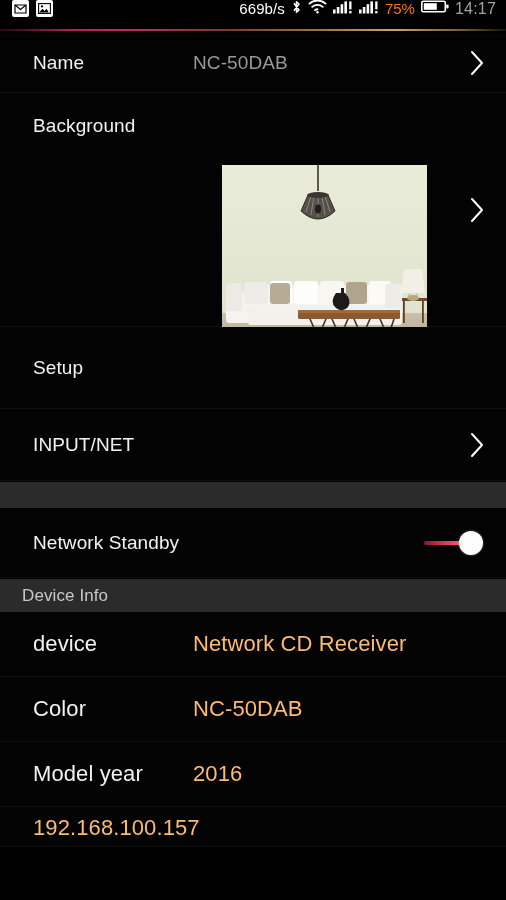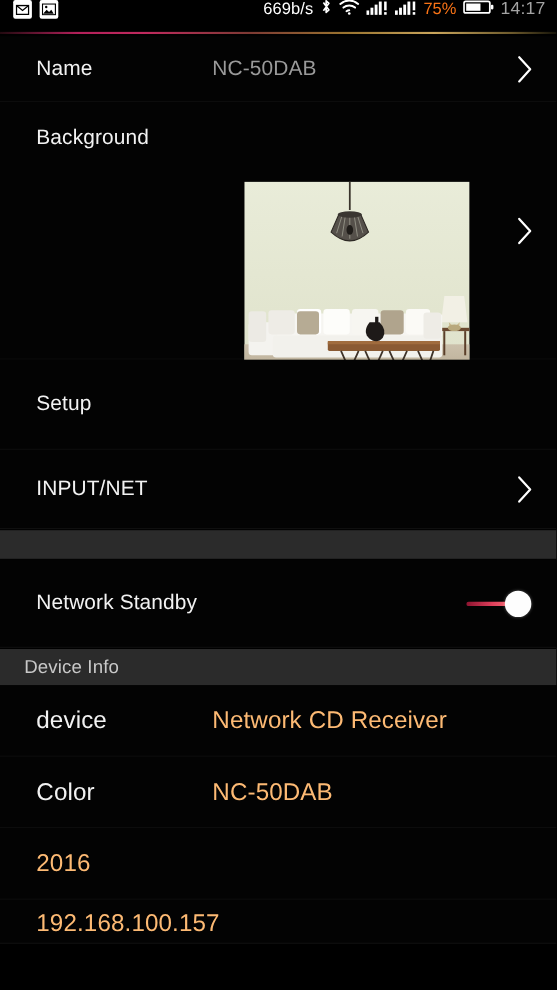--- a/index.html
+++ b/index.html
@@ -89,21 +89,21 @@
     width:29px; height:29px; border-radius:50%;
     border:2px solid #555; background:#080808;
   }
   .swatch-wrap.selected { background:rgba(150,90,85,0.40); }
   .swatch-wrap.selected .swatch { width:33px; height:33px; }
 
   .row-input { height:72px; }
 
   .spacer-bar { height:28px; width:100%; background:#2b2b2b; border-top:1px solid #000; border-bottom:1px solid #000; }
 
-  .row-standby { height:80px; }
+  .row-standby { height:69px; }
   .toggle {
     position:absolute; right:20px; top:50%; transform:translateY(-50%);
     width:62px; height:26px; display:flex; align-items:center; cursor:pointer;
   }
   .toggle-track {
     position:absolute; left:0; top:50%; transform:translateY(-50%);
     width:40px; height:4px; border-radius:2px;
     background:linear-gradient(90deg,#8d1430 0%,#e0405c 60%,#f06a72 100%);
   }
   .toggle-knob {
@@ -338,19 +338,20 @@
 
   <div class="row row-info">
     <span class="label">device</span>
     <span class="value">Network CD Receiver</span>
   </div>
   <div class="row row-info">
     <span class="label">Color</span>
     <span class="value">NC-50DAB</span>
   </div>
   <div class="row row-info">
+    <span class="label">Model year</span>
     <span class="value">2016</span>
   </div>
   <div class="row row-info clipped">
     <span class="value">192.168.100.157</span>
   </div>
 
 </div>
 
 </body></html>

